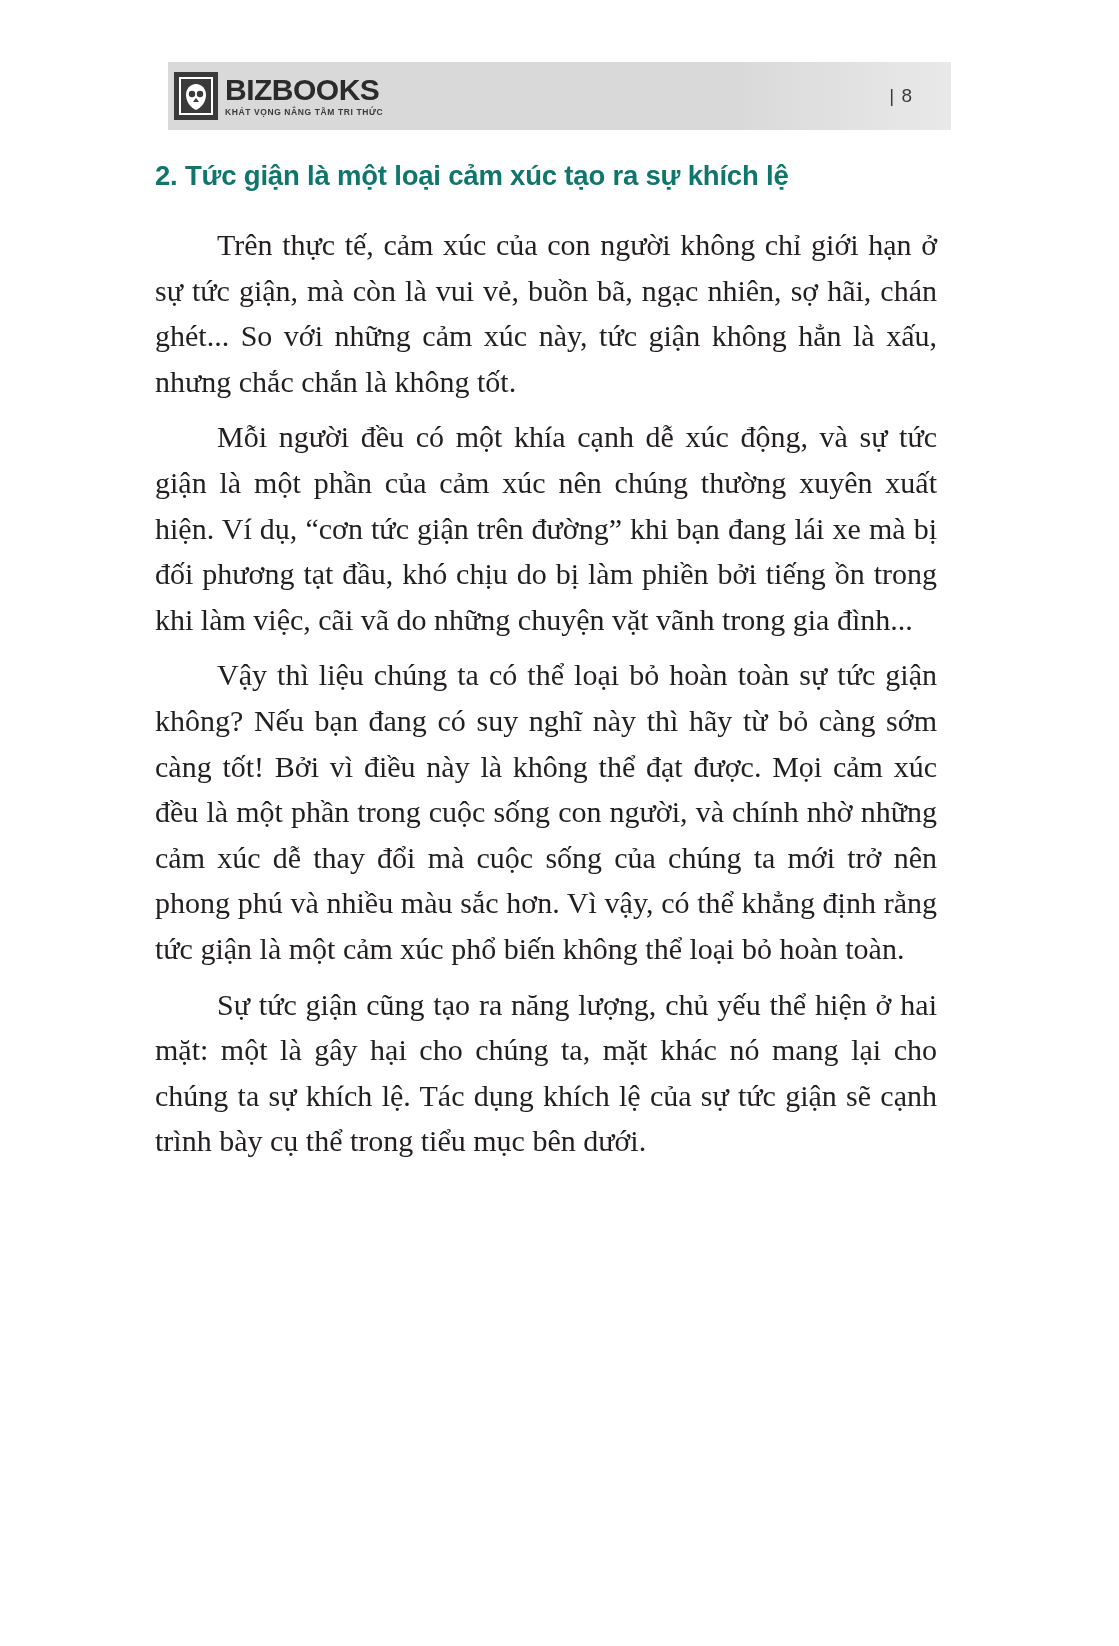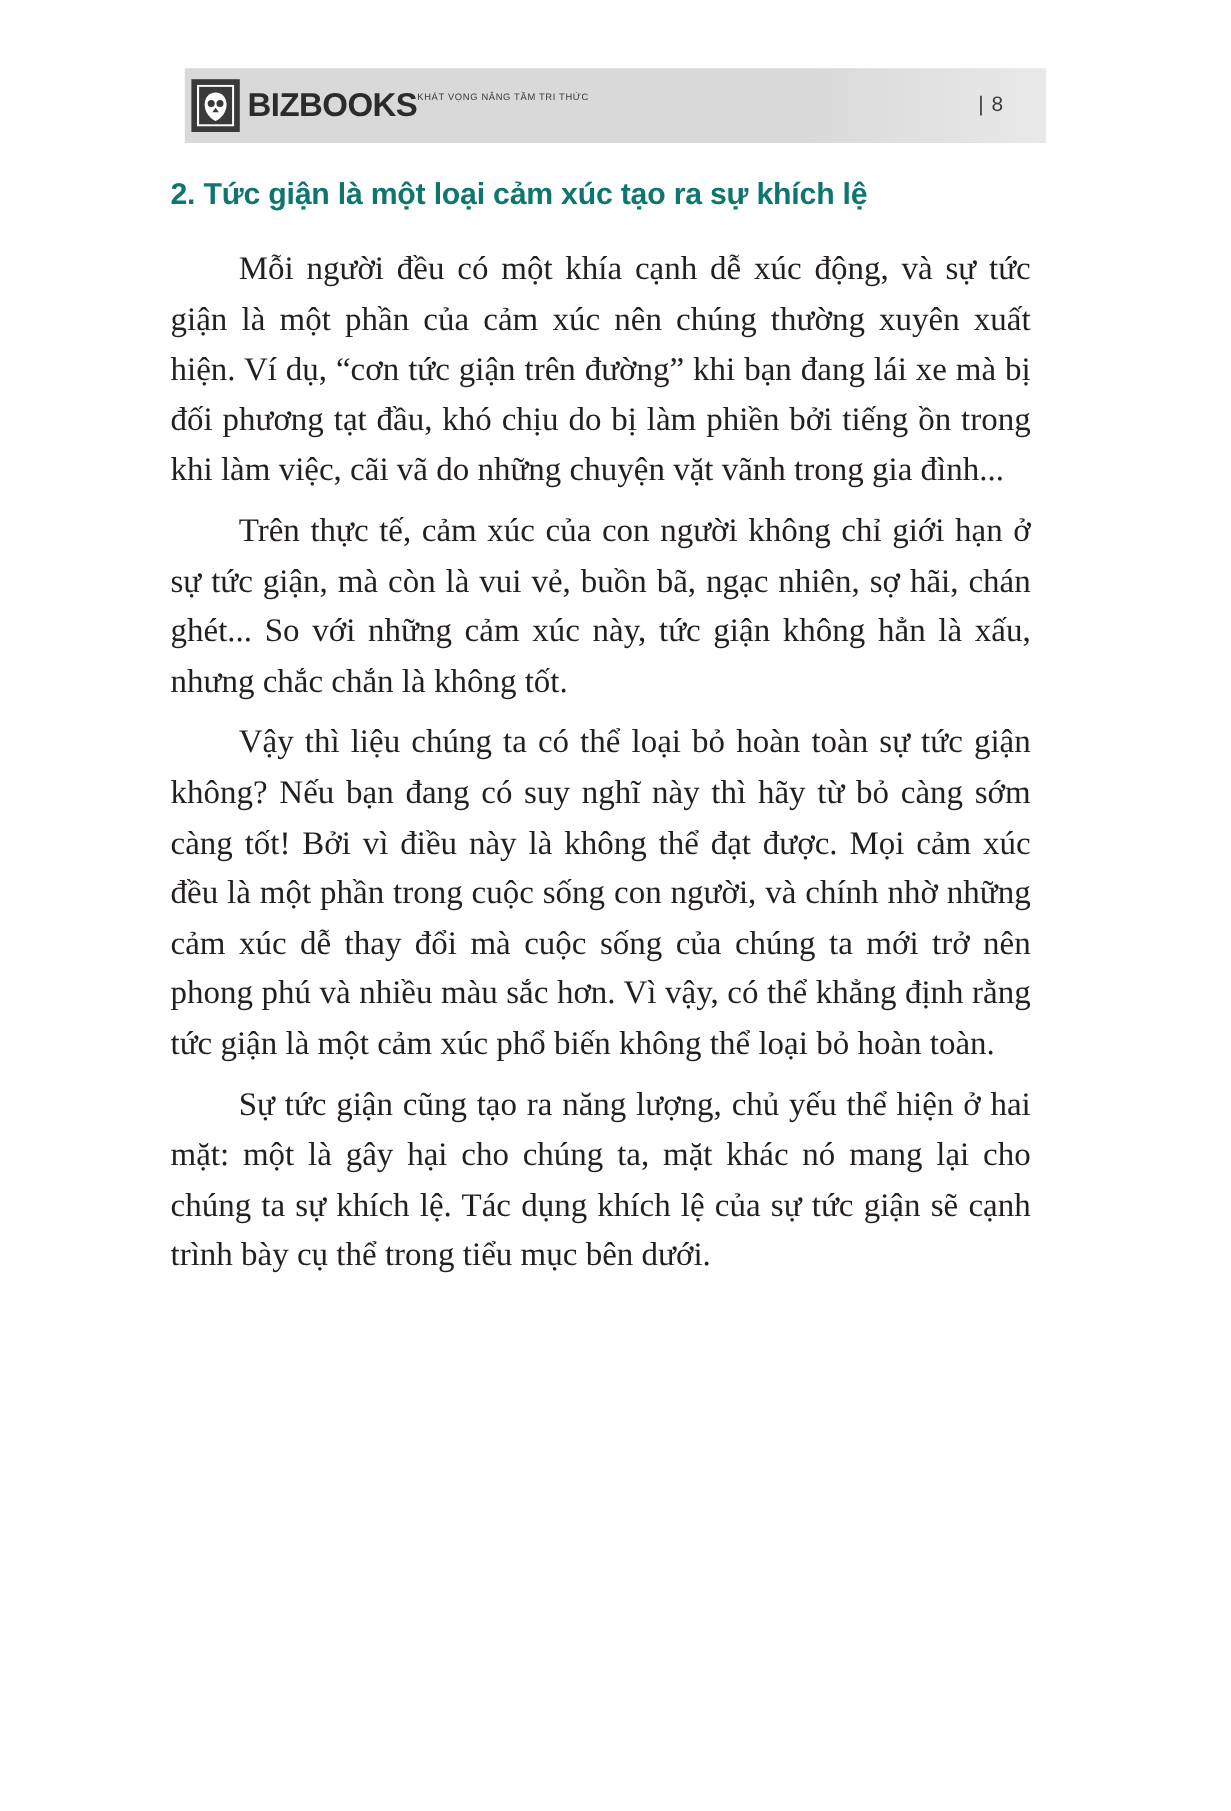--- a/index.html
+++ b/index.html
@@ -44,38 +44,38 @@
     height: 48px;
     background: #3a3a3a;
     display: flex;
     align-items: center;
     justify-content: center;
     margin-right: 7px;
   }
   .logo-mark svg { display: block; }
   .logo-text {
     display: flex;
-    flex-direction: row;
+    flex-direction: column;
     justify-content: center;
     line-height: 1;
   }
   .logo-name {
     font-family: "Liberation Sans", sans-serif;
     font-weight: bold;
     font-size: 30px;
     letter-spacing: -0.5px;
     color: #2b2b2b;
   }
   .logo-tag {
     font-family: "Liberation Sans", sans-serif;
     font-size: 8.5px;
     letter-spacing: 0.6px;
     color: #3a3a3a;
     margin-top: 3px;
-    font-weight: normal;
+    font-weight: bold;
   }
   .page-num {
     margin-left: auto;
     margin-right: 38px;
     font-family: "Liberation Sans", sans-serif;
     font-size: 19px;
     color: #3c3c3c;
     letter-spacing: 1px;
   }
 
@@ -125,19 +125,19 @@
       <div class="logo-text">
         <span class="logo-name">BIZBOOKS</span>
         <span class="logo-tag">KHÁT VỌNG NÂNG TẦM TRI THỨC</span>
       </div>
     </div>
     <div class="page-num">| 8</div>
   </div>
 
   <div class="content">
     <h2 class="section-title">2. Tức giận là một loại cảm xúc tạo ra sự khích lệ</h2>
+    <p class="para">Trên thực tế, cảm xúc của con người không chỉ giới hạn ở sự tức giận, mà còn là vui vẻ, buồn bã, ngạc nhiên, sợ hãi, chán ghét... So với những cảm xúc này, tức giận không hẳn là xấu, nhưng chắc chắn là không tốt.</p>
     <p class="para">Mỗi người đều có một khía cạnh dễ xúc động, và sự tức giận là một phần của cảm xúc nên chúng thường xuyên xuất hiện. Ví dụ, “cơn tức giận trên đường” khi bạn đang lái xe mà bị đối phương tạt đầu, khó chịu do bị làm phiền bởi tiếng ồn trong khi làm việc, cãi vã do những chuyện vặt vãnh trong gia đình...</p>
-    <p class="para">Trên thực tế, cảm xúc của con người không chỉ giới hạn ở sự tức giận, mà còn là vui vẻ, buồn bã, ngạc nhiên, sợ hãi, chán ghét... So với những cảm xúc này, tức giận không hẳn là xấu, nhưng chắc chắn là không tốt.</p>
     <p class="para">Vậy thì liệu chúng ta có thể loại bỏ hoàn toàn sự tức giận không? Nếu bạn đang có suy nghĩ này thì hãy từ bỏ càng sớm càng tốt! Bởi vì điều này là không thể đạt được. Mọi cảm xúc đều là một phần trong cuộc sống con người, và chính nhờ những cảm xúc dễ thay đổi mà cuộc sống của chúng ta mới trở nên phong phú và nhiều màu sắc hơn. Vì vậy, có thể khẳng định rằng tức giận là một cảm xúc phổ biến không thể loại bỏ hoàn toàn.</p>
     <p class="para">Sự tức giận cũng tạo ra năng lượng, chủ yếu thể hiện ở hai mặt: một là gây hại cho chúng ta, mặt khác nó mang lại cho chúng ta sự khích lệ. Tác dụng khích lệ của sự tức giận sẽ cạnh trình bày cụ thể trong tiểu mục bên dưới.</p>
   </div>
 
 </div>
 
 </body></html>

